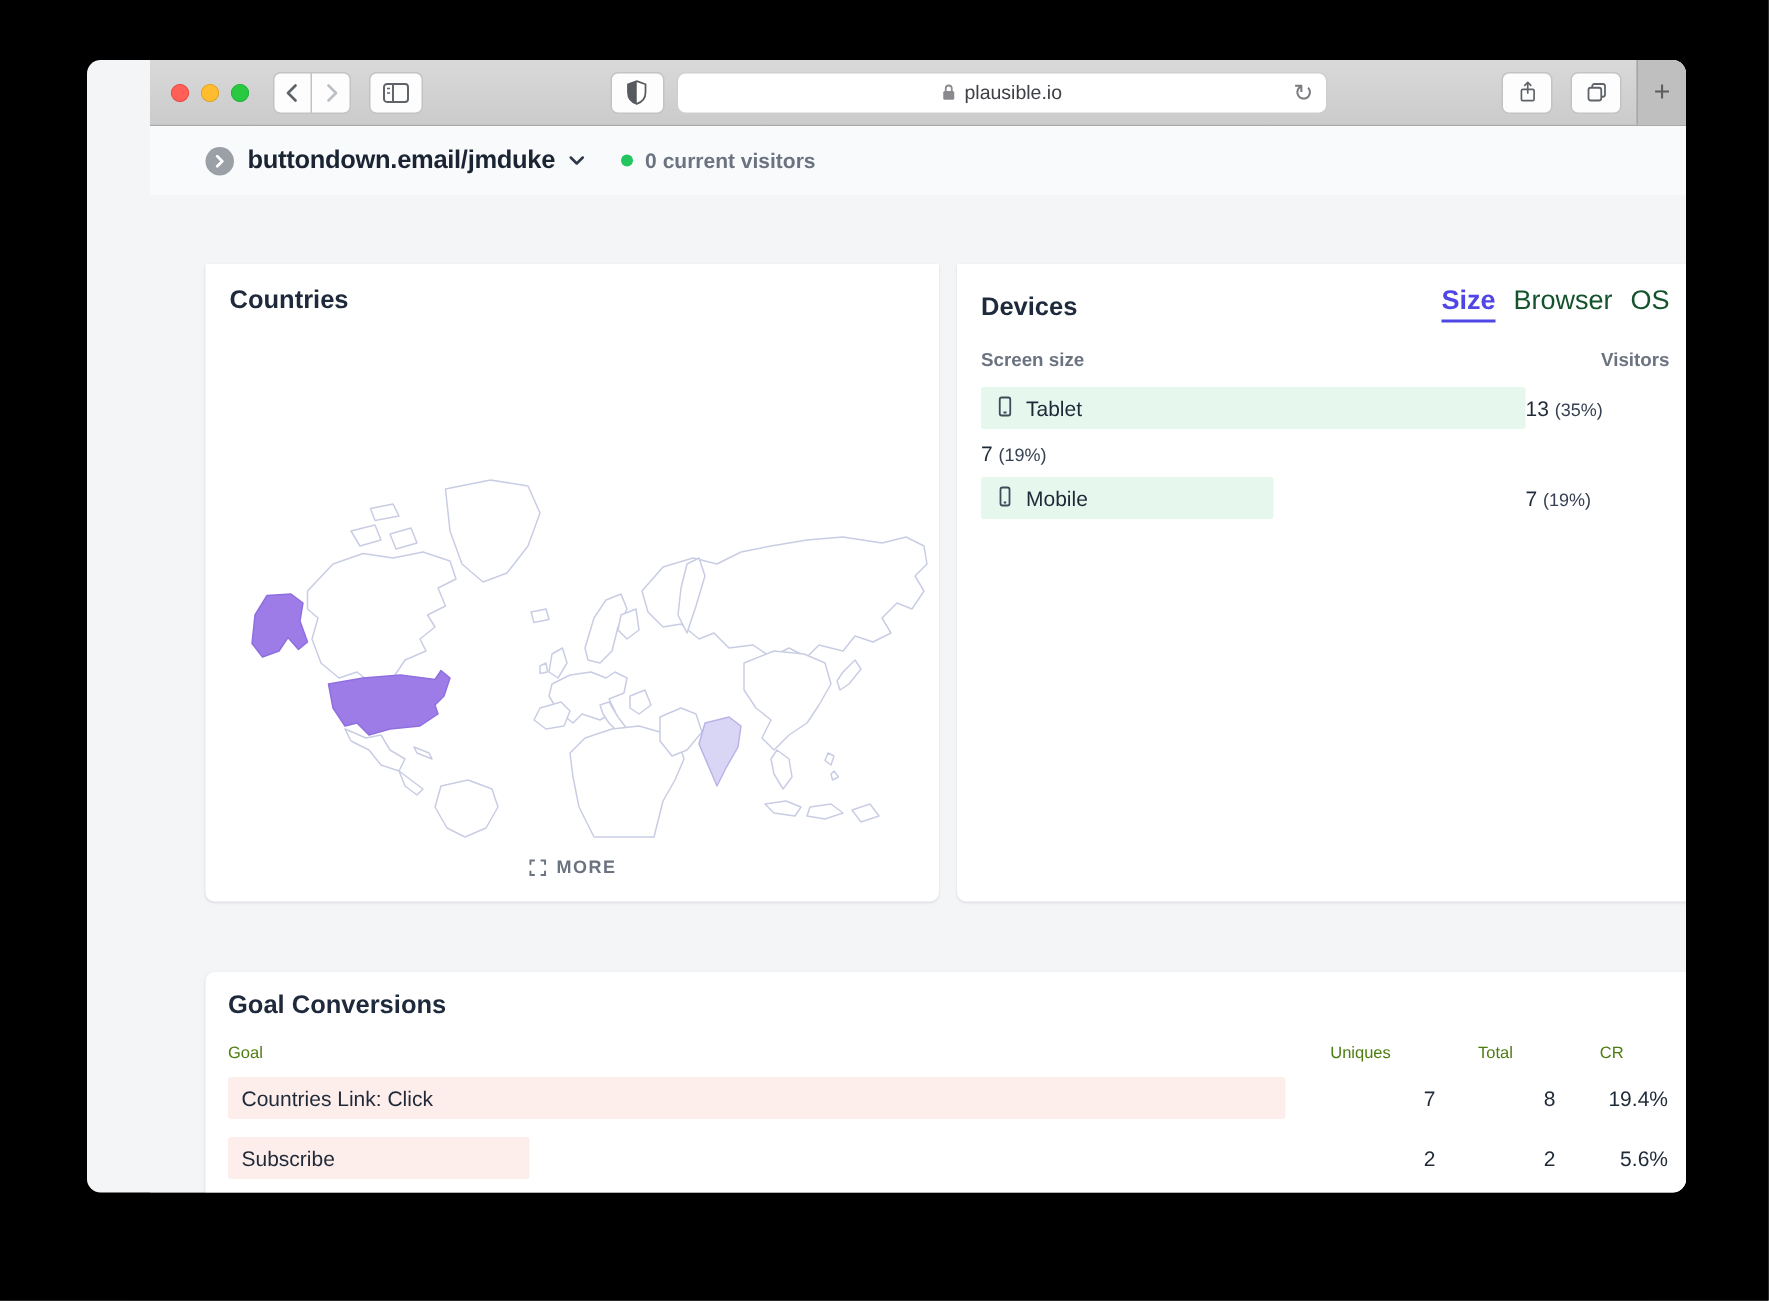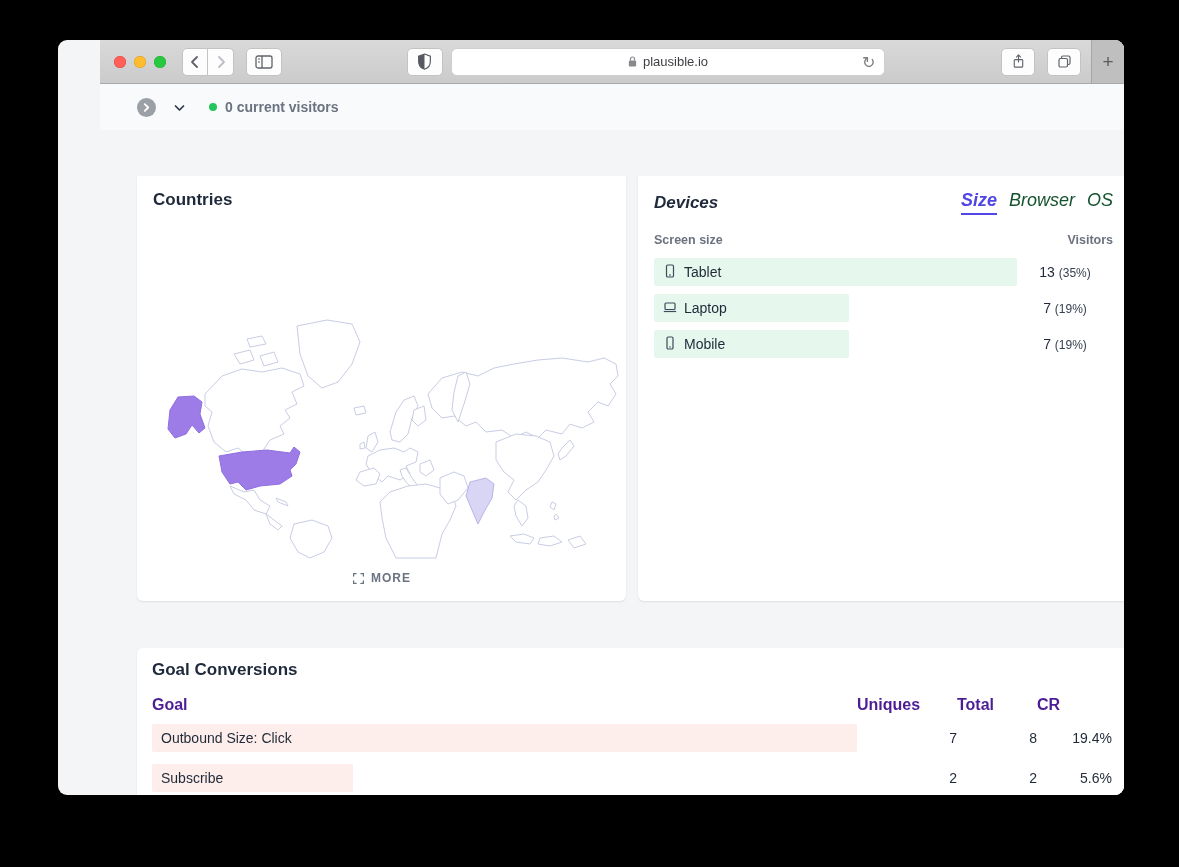--- a/index.html
+++ b/index.html
@@ -84,43 +84,43 @@
   .land-hl { fill:#9d7ce8; stroke:#8f6fe0; stroke-width:1; stroke-linejoin:round; }
   .land-lt { fill:#d9d5f4; stroke:#b9b3e8; stroke-width:1; stroke-linejoin:round; }
   .more-btn {
     position:absolute; left:0; right:0; bottom:16px; display:flex; align-items:center;
     justify-content:center; gap:6px; color:#6b7280; font-size:12px; font-weight:700;
     letter-spacing:.08em; background:none; border:none; font-family:inherit;
   }
 
   
   .card-devices { left:538px; top:92px; width:491px; height:425px; padding:14px 16px; }
-  .devices-head { display:flex; align-items:center;font-style:italic; }
+  .devices-head { display:flex; align-items:flex-end; }
   .devices-tabs { margin-left:auto; display:flex; gap:12px; font-size:18px; }
   .devices-tabs .tab { color:#14532d; cursor:pointer; }
   .devices-tabs .tab.active { color:#4f46e5; font-weight:600; border-bottom:2px solid #4f46e5; padding-bottom:2px; }
   .col-head { display:flex; margin-top:18px; margin-bottom:11px;
     font-size:12.5px; font-weight:600; color:#6b7280; }
   .col-head .right { margin-left:auto; }
   .bar-row { display:grid; grid-template-columns:363px 1fr; align-items:center; margin-bottom:8px; }
   .bar-cell { position:relative; height:28px;text-align:center; }
   .bar-fill { position:absolute; left:0; top:0; bottom:0; border-radius:2px; }
   .bar-fill.green { background:#e6f7ee; }
   .bar-fill.pink { background:#fdeeec; }
   .bar-label { position:relative; display:flex; align-items:center; gap:6px; height:28px;
     padding-left:8px; font-size:14px; color:#1f2937; }
   .bar-label svg { width:16px; height:16px; stroke:#3f4a5a; fill:none; stroke-width:1.2; }
-  .row-val { text-align:center; font-size:14px; color:#1f2937; white-space:nowrap; }
+  .row-val { text-align:left; font-size:14px; color:#1f2937; white-space:nowrap; }
   .row-val .pct { font-size:12px; color:#374151; }
 
   
   .card-goals { left:37px; top:564px; width:992px; height:160px; padding:12px 17px 0 15px; border-radius:6px; }
   .goal-grid { display:grid; grid-template-columns:705px 100px 80px 75px; align-items:center; }
-  .goal-colhead { margin-top:16px; margin-bottom:10px; font-size:16px; font-weight:700; color:#4c1d95; }
-  .goal-colhead .num { text-align:left; }
+  .goal-colhead { margin-top:16px; margin-bottom:10px; font-size:11px; font-weight:400; color:#4d7c0f; }
+  .goal-colhead .num { text-align:center; }
   .goal-row { margin-bottom:12px; }
   .goal-row .num { text-align:right; font-size:14px; color:#1f2937; }
   .goal-bar { position:relative; height:28px; }
   .goal-bar .bar-label { padding-left:9px; }
 
   
   .scroll-thumb { position:absolute; left:1055px; top:303px; width:7px; height:198px;
     background:#989898; border-radius:4px; }
 </style>
 </head>
@@ -192,20 +192,21 @@
     </div>
 
     <div class="page">
 
       <div class="site-header">
         <span class="favicon">
           <svg width="9" height="9" viewBox="0 0 8 8">
               <polyline points="2.5,1 5.5,4 2.5,7" fill="none" stroke="#fff" stroke-width="1.6" stroke-linecap="round" stroke-linejoin="round"></polyline>
             </svg>
         </span>
+        <span class="site-name">buttondown.email/jmduke</span>
         <span class="site-caret">
           <svg width="11" height="8" viewBox="0 0 11 8">
               <polyline points="1.5,2 5.5,6 9.5,2" fill="none" stroke="#2d3748" stroke-width="1.7" stroke-linecap="round" stroke-linejoin="round"></polyline>
             </svg>
         </span>
         <span class="pulse-dot"></span>
         <span class="visitors-now">0 current visitors</span>
       </div>
 
       <div class="card card-countries">
@@ -280,30 +281,20 @@
                   <span><svg viewBox="0 0 16 16">
                       <rect x="4.5" y="2" width="7" height="12" rx="1.3"></rect>
                       <line x1="7" y1="12" x2="9" y2="12"></line>
                     </svg></span>
                   <span>Tablet</span>
                 </div>
               </div>
               <div class="row-val"><span class="num">13</span> <span class="pct">(35%)</span></div>
             </div>
             <div class="bar-row">
-              <div class="bar-cell">
-                <div class="bar-fill green" style="width:53.84615384615385%"></div>
-                <div class="bar-label">
-                  <span><svg viewBox="0 0 16 16">
-                      <rect x="3" y="4" width="10" height="6.5" rx="1"></rect>
-                      <path d="M1.8 12.5h12.4"></path>
-                    </svg></span>
-                  <span>Laptop</span>
-                </div>
-              </div>
               <div class="row-val"><span class="num">7</span> <span class="pct">(19%)</span></div>
             </div>
             <div class="bar-row">
               <div class="bar-cell">
                 <div class="bar-fill green" style="width:53.84615384615385%"></div>
                 <div class="bar-label">
                   <span><svg viewBox="0 0 16 16">
                       <rect x="5" y="2" width="6" height="12" rx="1.3"></rect>
                       <line x1="7.2" y1="12" x2="8.8" y2="12"></line>
                     </svg></span>
@@ -321,21 +312,21 @@
           <span>Goal</span>
           <span class="num">Uniques</span>
           <span class="num">Total</span>
           <span class="num">CR</span>
         </div>
         <div id="goal-rows">
             <div class="goal-grid goal-row">
               <div class="goal-bar">
                 <div class="bar-fill pink" style="width:100%"></div>
                 <div class="bar-label">
-                  <span>Outbound Size: Click</span>
+                  <span>Countries Link: Click</span>
                 </div>
               </div>
               <div class="num">7</div>
               <div class="num">8</div>
               <div class="num">19.4%</div>
             </div>
             <div class="goal-grid goal-row">
               <div class="goal-bar">
                 <div class="bar-fill pink" style="width:28.57142857142857%"></div>
                 <div class="bar-label">

